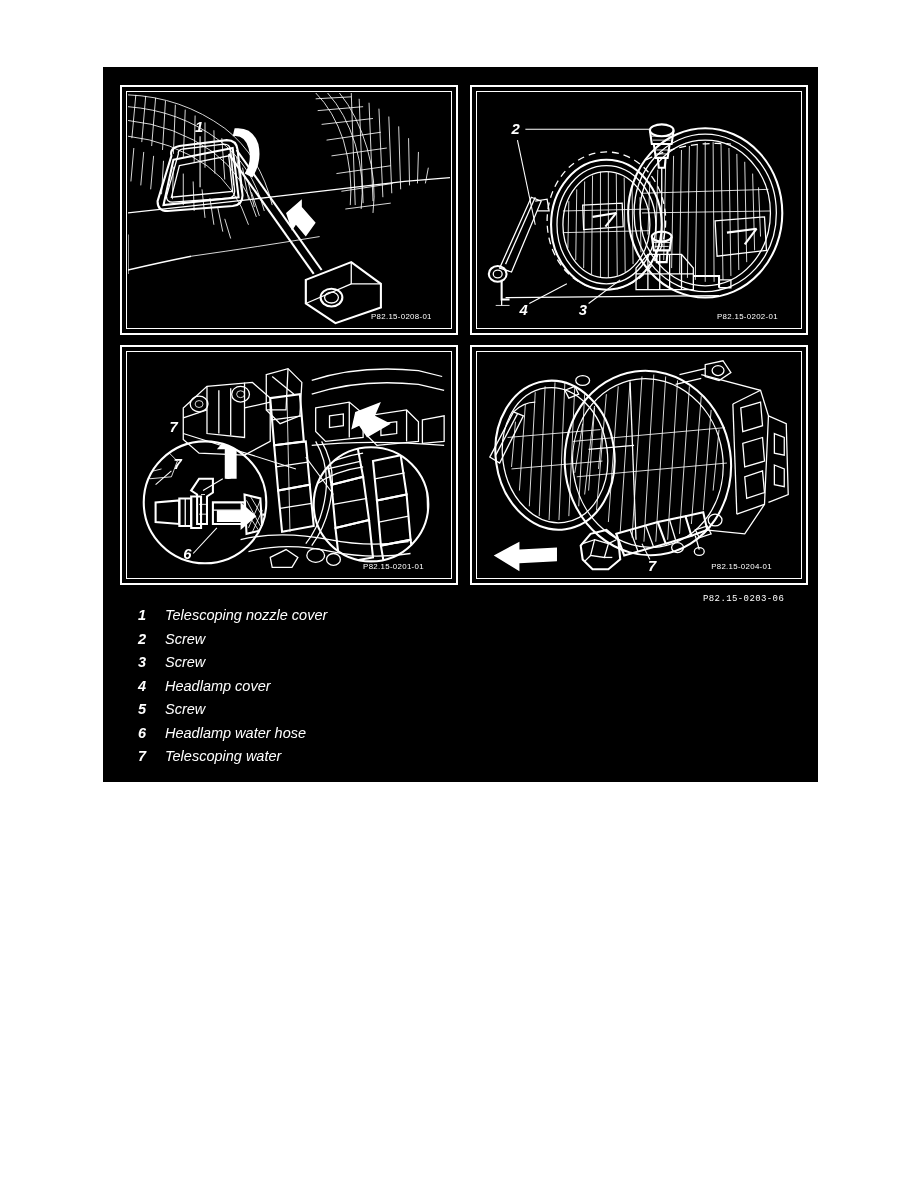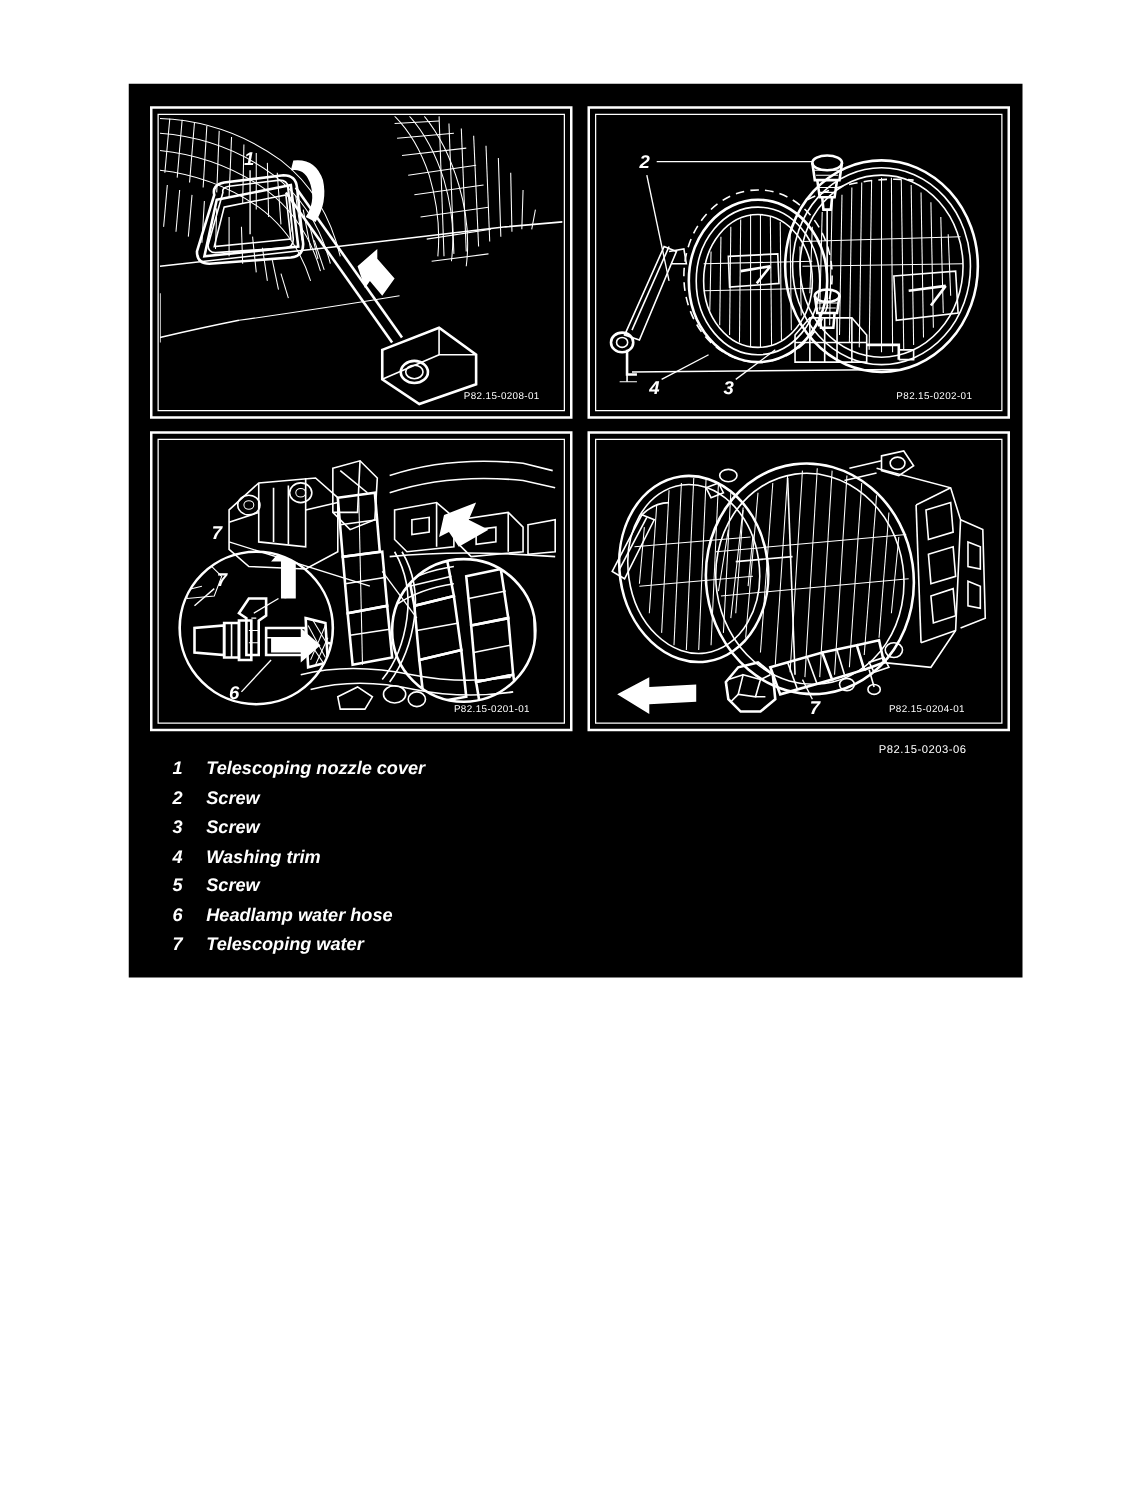--- a/index.html
+++ b/index.html
@@ -83,21 +83,21 @@
     font-size: 8px;
     fill: #ffffff;
     letter-spacing: 0.3px;
   }
 
   
   #figcode-plate {
     position: absolute;
     left: 600px;
     top: 527px;
-    font-family: Liberation Sans, sans-serif;
+    font-family: Liberation Mono, monospace;
     font-size: 9px;
     color: #ffffff;
     letter-spacing: 0.4px;
     white-space: nowrap;
   }
 
   
   #legend {
     position: absolute;
     left: 17px;
@@ -117,21 +117,21 @@
     box-sizing: border-box;
     color: #ffffff;
     font-style: italic;
     font-weight: bold;
     font-size: 14.5px;
     font-family: "Liberation Sans", sans-serif;
   }
   .legend-label {
     color: #ffffff;
     font-style: italic;
-    font-weight: bold;
+    font-weight: normal;
     font-size: 14.5px;
     font-family: "Liberation Sans", sans-serif;
     white-space: nowrap;
   }
 </style>
 </head>
 <body>
 
 <div id="page">
 
@@ -671,21 +671,21 @@
         <span class="legend-label">Screw</span>
       </div>
 
       <div class="legend-row">
         <span class="legend-num">3</span>
         <span class="legend-label">Screw</span>
       </div>
 
       <div class="legend-row">
         <span class="legend-num">4</span>
-        <span class="legend-label">Washing trim</span>
+        <span class="legend-label">Headlamp cover</span>
       </div>
 
       <div class="legend-row">
         <span class="legend-num">5</span>
         <span class="legend-label">Screw</span>
       </div>
 
       <div class="legend-row">
         <span class="legend-num">6</span>
         <span class="legend-label">Headlamp water hose</span>

